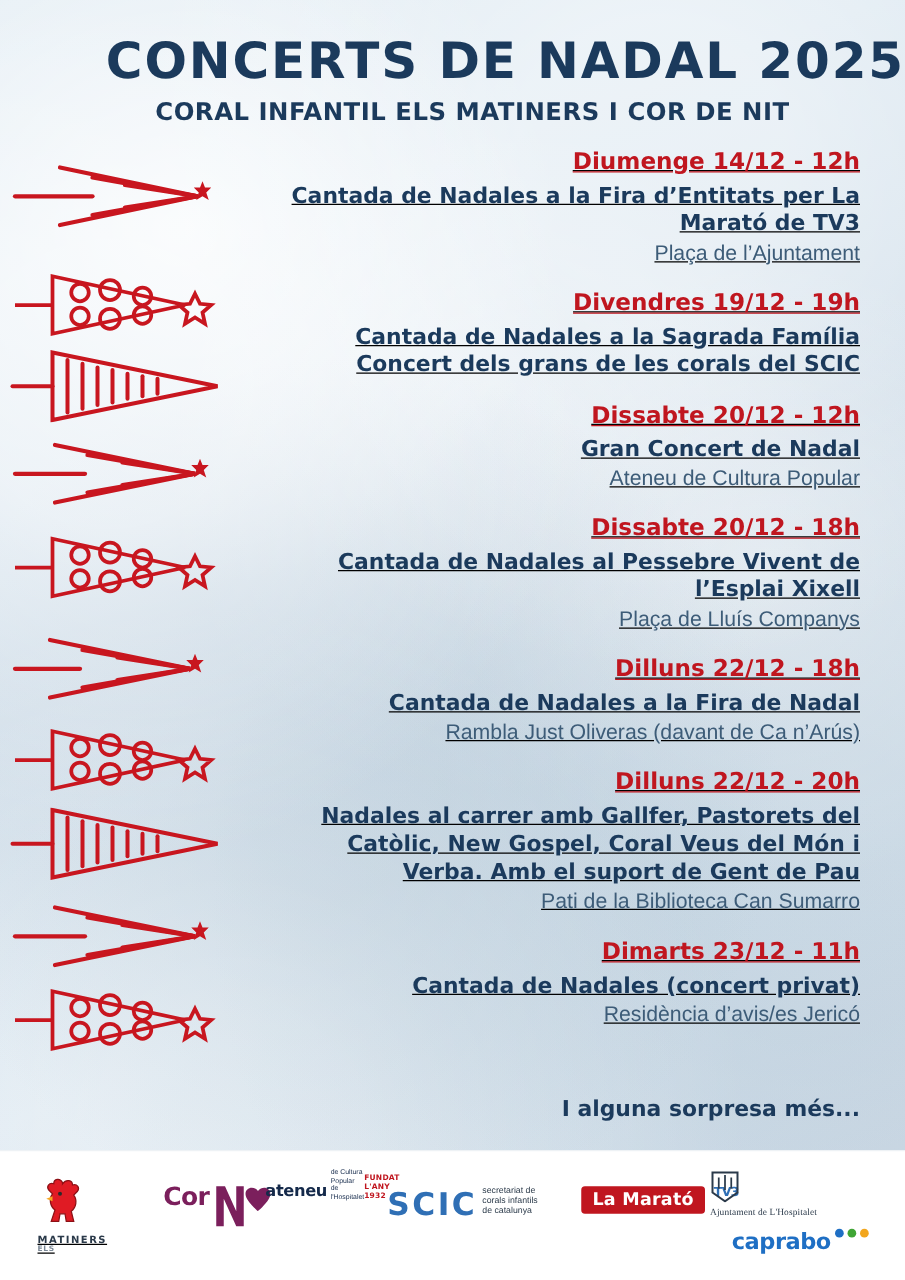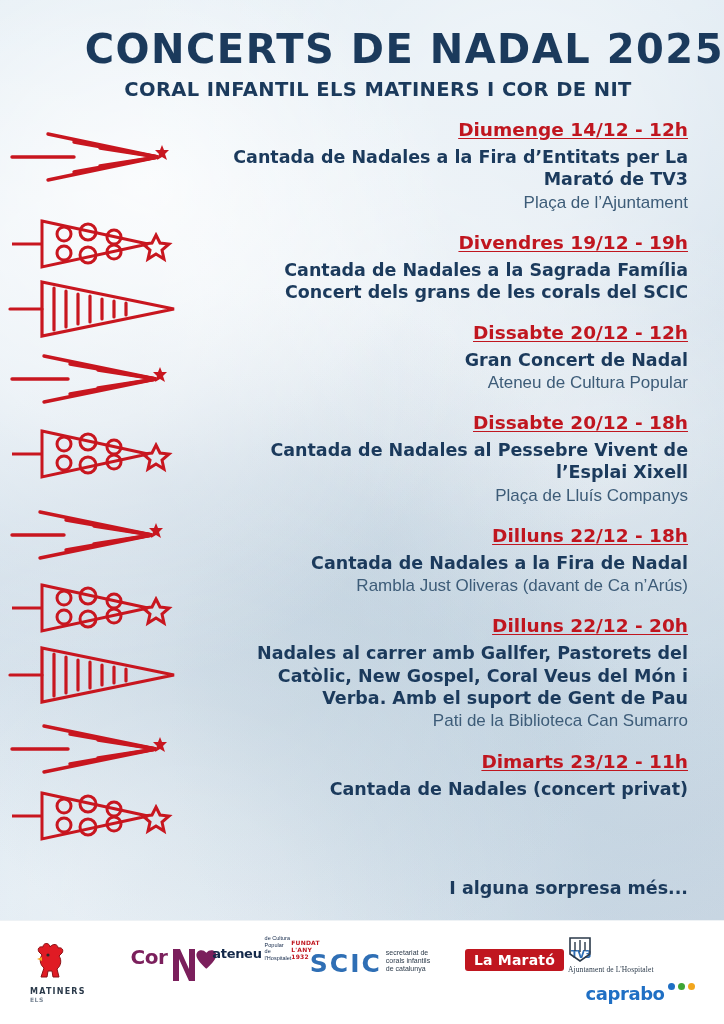--- a/index.html
+++ b/index.html
@@ -79,21 +79,21 @@
 
   
   #events {
     position: absolute;
     left: 210px;
     top: 118px;
     width: 500px;
     text-align: right;
     padding-right: 22px;
   }
-  .event { margin-bottom: 17px; }
+  .event { margin-bottom: 17px; text-decoration: underline; }
   .event-date {
     font-family: "DejaVu Sans", sans-serif;
     font-weight: bold;
     font-size: 18.5px;
     color: #c0161f;
     text-decoration: underline;
     text-underline-offset: 2px;
     line-height: 1.35;
   }
   .event-desc {
@@ -133,21 +133,21 @@
     border-top: 1px solid #eef2f5;
   }
   .logo {
     position: absolute;
     display: flex;
     align-items: flex-start;
     justify-content: center;
   }
 
   
-  #logo-matiners { left: 30px; top: 12px; width: 86px; height: 78px; flex-direction: column; }
+  #logo-matiners { left: 30px; top: 12px; width: 86px; height: 78px; flex-direction: column; text-decoration: underline; }
   #matiners-name {
     font-family: "DejaVu Sans", sans-serif;
     font-weight: bold;
     font-size: 8px;
     color: #2b3a4a;
     letter-spacing: 1.2px;
     margin-top: 2px;
   }
   #matiners-small {
     font-family: "DejaVu Sans", sans-serif;
@@ -447,20 +447,21 @@
 
     <div class="event">
       <div class="event-date">Dilluns 22/12 - 20h</div>
       <div class="event-desc">Nadales al carrer amb Gallfer, Pastorets del Catòlic, New Gospel, Coral Veus del Món i Verba. Amb el suport de Gent de Pau</div>
       <div class="event-place">Pati de la Biblioteca Can Sumarro</div>
     </div>
 
     <div class="event">
       <div class="event-date">Dimarts 23/12 - 11h</div>
       <div class="event-desc">Cantada de Nadales (concert privat)</div>
+      <div class="event-place">Residència d’avis/es Jericó</div>
     </div>
   </div>
 
   <div id="closing" style="position:absolute; left:210px; top:876px; width:500px;">I alguna sorpresa més...</div>
 
   <div id="footer">
 
     <div class="logo" id="logo-matiners">
       <svg width="44" height="44" viewBox="0 0 44 44">
         <path d="M20 6 c3 -4 8 -3 8 1 c4 -1 6 2 4 5 l-3 3 c3 4 2 10 -2 13 l2 8 -6 0 -1 -6 -4 0 -1 6 -6 0 3 -9 c-4 -3 -5 -9 -2 -13 l-3 -3 c-2 -3 0 -6 4 -5 c0 -4 5 -5 7 -1 z" fill="#e01b24" stroke="#8c1015" stroke-width="1"></path>

